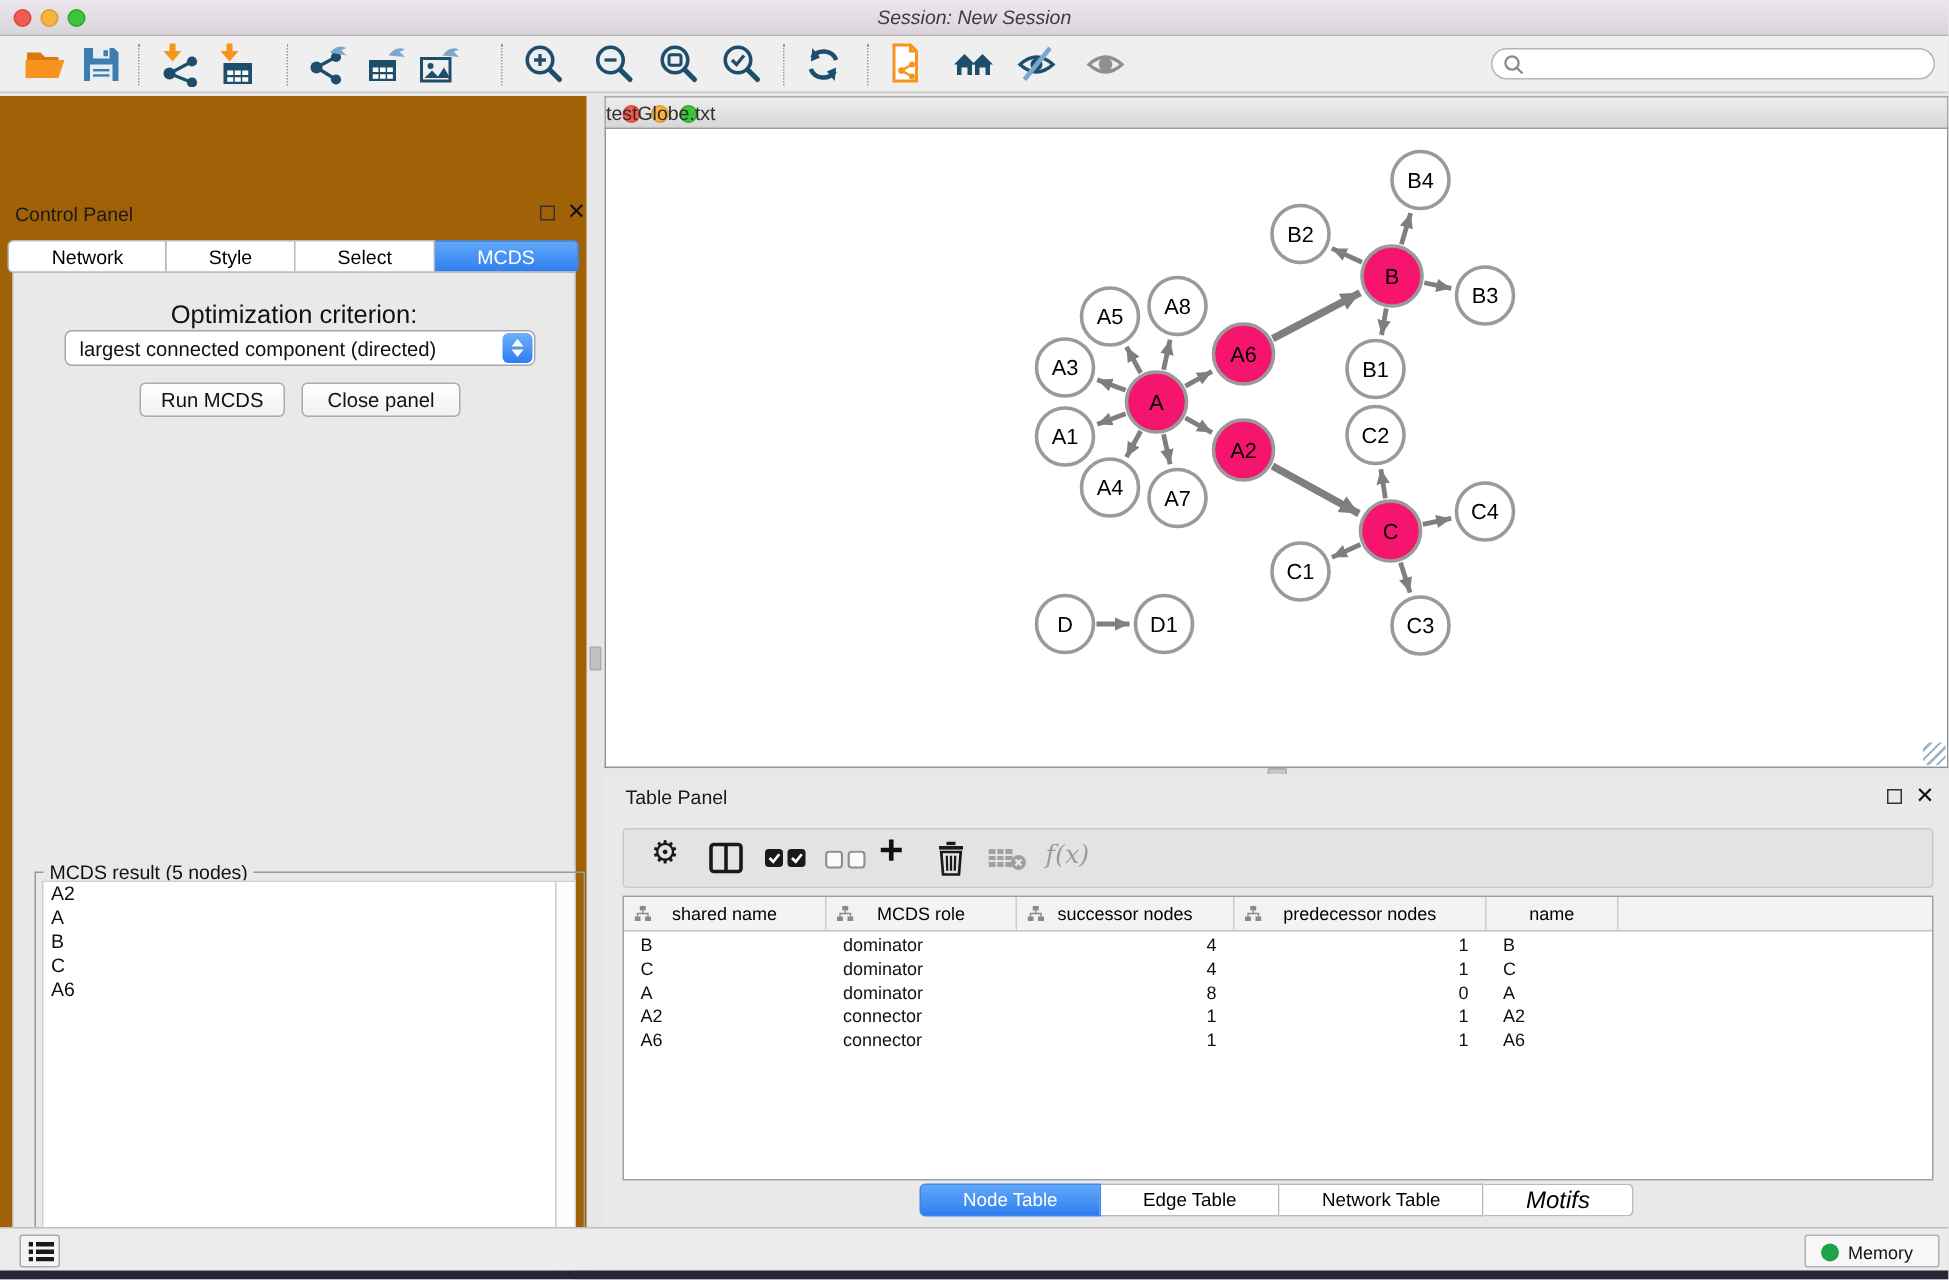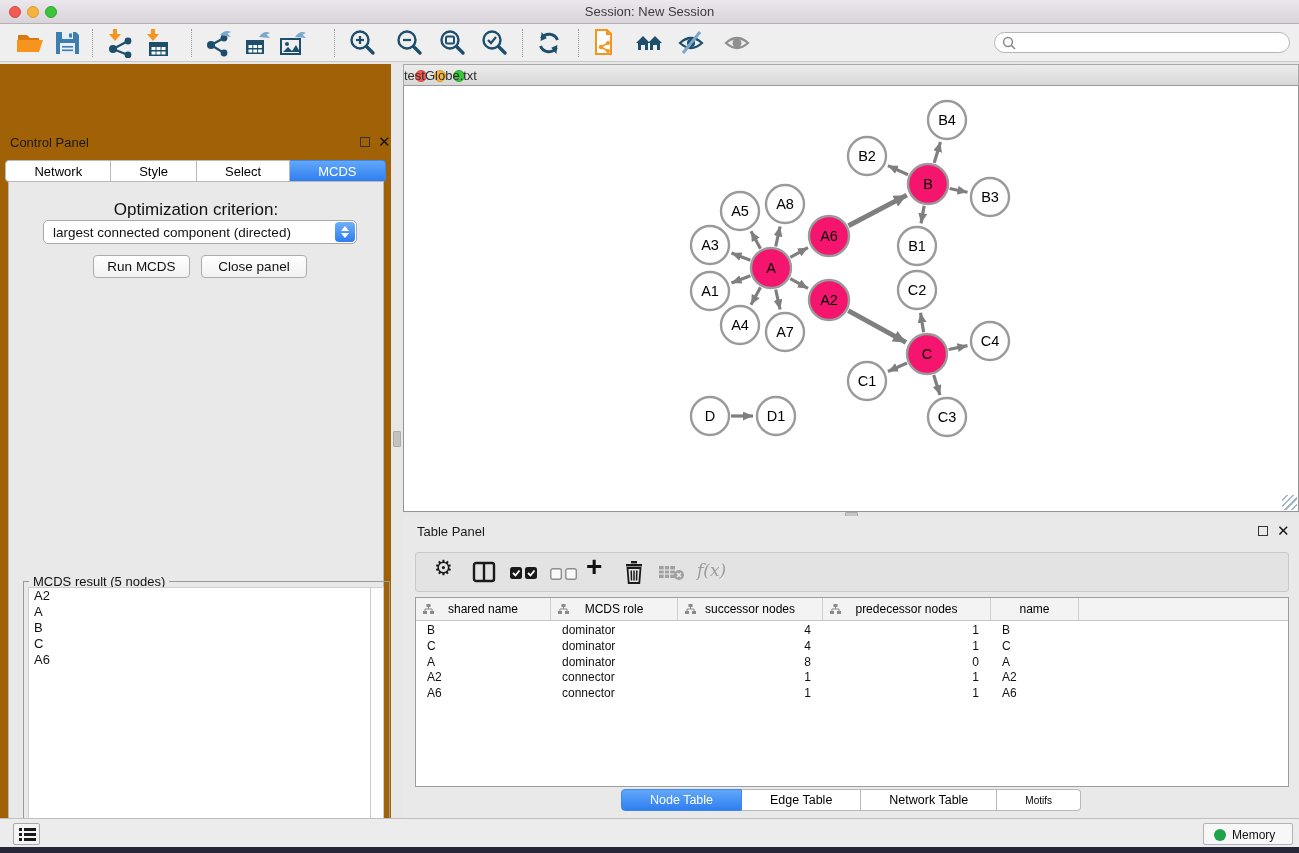--- a/index.html
+++ b/index.html
@@ -1,21 +1,21 @@
 <!DOCTYPE html>
 <html><head>
 <meta charset="utf-8">
 <style>
   * { margin:0; padding:0; box-sizing:border-box; }
   html,body { width:1299px; height:853px; }
   body { font-family:"Liberation Sans","DejaVu Sans",sans-serif; background:#e7e7e7; position:relative; overflow:hidden; }
   .abs { position:absolute; }
 
   
-  .titlebar { left:0; top:0; width:1299px; height:24px; background:linear-gradient(#ece7ed,#d9d3da); border-bottom:1px solid #b6b0b7; }
+  .titlebar { left:0; top:0; width:1299px; height:24px; background:linear-gradient(#ece7ed,#d9d3da); border-bottom:1px solid #b6b0b7;font-style:italic; }
   .tl-dot { width:12px; height:12px; border-radius:50%; top:6px; }
   .titlebar-text { width:100%; text-align:center; top:4px; font-size:13px; color:#3c3c3c; }
 
   
   .toolbar { left:0; top:24px; width:1299px; height:38px; background:#efefef; border-bottom:1px solid #c9c9c9; }
   .tb-sep { top:5px; height:28px; border-left:1px dotted #9a9a9a; width:0; }
   .tb-icon { top:4px; width:30px; height:30px; cursor:pointer; }
   .searchbox { right:9px; top:8px; width:296px; height:21px; background:#fff; border:1px solid #b5b5b5; border-radius:11px; }
   .searchbox input { position:absolute; left:26px; top:1px; width:260px; height:17px; border:none; outline:none; font-size:12px; background:transparent; }
 
@@ -523,21 +523,21 @@
         <div class="tbl-row" style="top: 87.2px;">
           <div class="td-cell" style="left: 0px; width: 135px; text-align: left; padding: 0px 0px 0px 11px;">A6</div>
           <div class="td-cell" style="left: 135px; width: 127px; text-align: left; padding: 0px 0px 0px 11px;">connector</div>
           <div class="td-cell" style="left: 262px; width: 145px; text-align: right; padding: 0px 12px 0px 0px;">1</div>
           <div class="td-cell" style="left: 407px; width: 168px; text-align: right; padding: 0px 12px 0px 0px;">1</div>
           <div class="td-cell" style="left: 575px; width: 88px; text-align: left; padding: 0px 0px 0px 11px;">A6</div>
         </div>
       </div>
   </div>
 
-  <div class="abs tbl-tabs" id="table-tabs"><div class="tab-btn first active" style="font-size: 12.5px;">Node Table</div><div class="tab-btn" style="font-size: 12.5px;">Edge Table</div><div class="tab-btn" style="font-size: 12.5px;">Network Table</div><div class="tab-btn last" style="font-size: 10px;">Motifs</div></div>
+  <div class="abs tbl-tabs" id="table-tabs"><div class="tab-btn first active" style="font-size: 12.5px;">Node Table</div><div class="tab-btn" style="font-size: 12.5px;">Edge Table</div><div class="tab-btn" style="font-size: 12.5px;">Network Table</div><div class="tab-btn last" style="font-size: 16px; font-style: italic;">Motifs</div></div>
 </div>
 
 <div class="abs statusbar">
   <div class="abs list-btn">
     <svg class="abs" style="left:5px;top:4px" width="17" height="13" viewBox="0 0 17 13">
         <rect x="0" y="0" width="3" height="3" fill="#1a1a1a"></rect>
         <rect x="0" y="5" width="3" height="3" fill="#1a1a1a"></rect>
         <rect x="0" y="10" width="3" height="3" fill="#1a1a1a"></rect>
         <rect x="5" y="0" width="12" height="3" fill="#1a1a1a"></rect>
         <rect x="5" y="5" width="12" height="3" fill="#1a1a1a"></rect>

